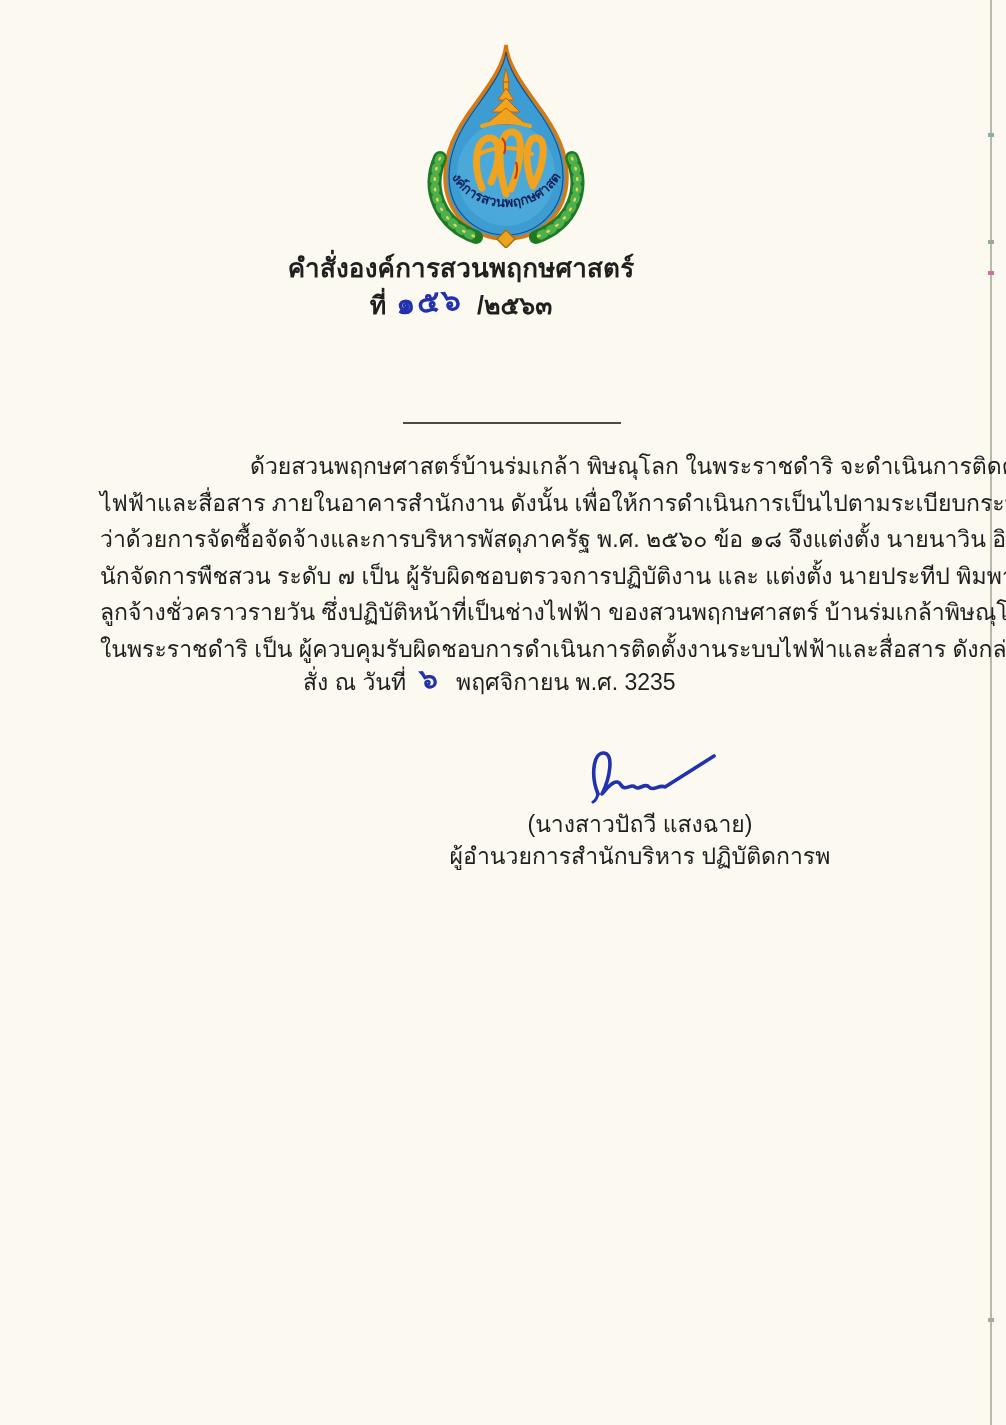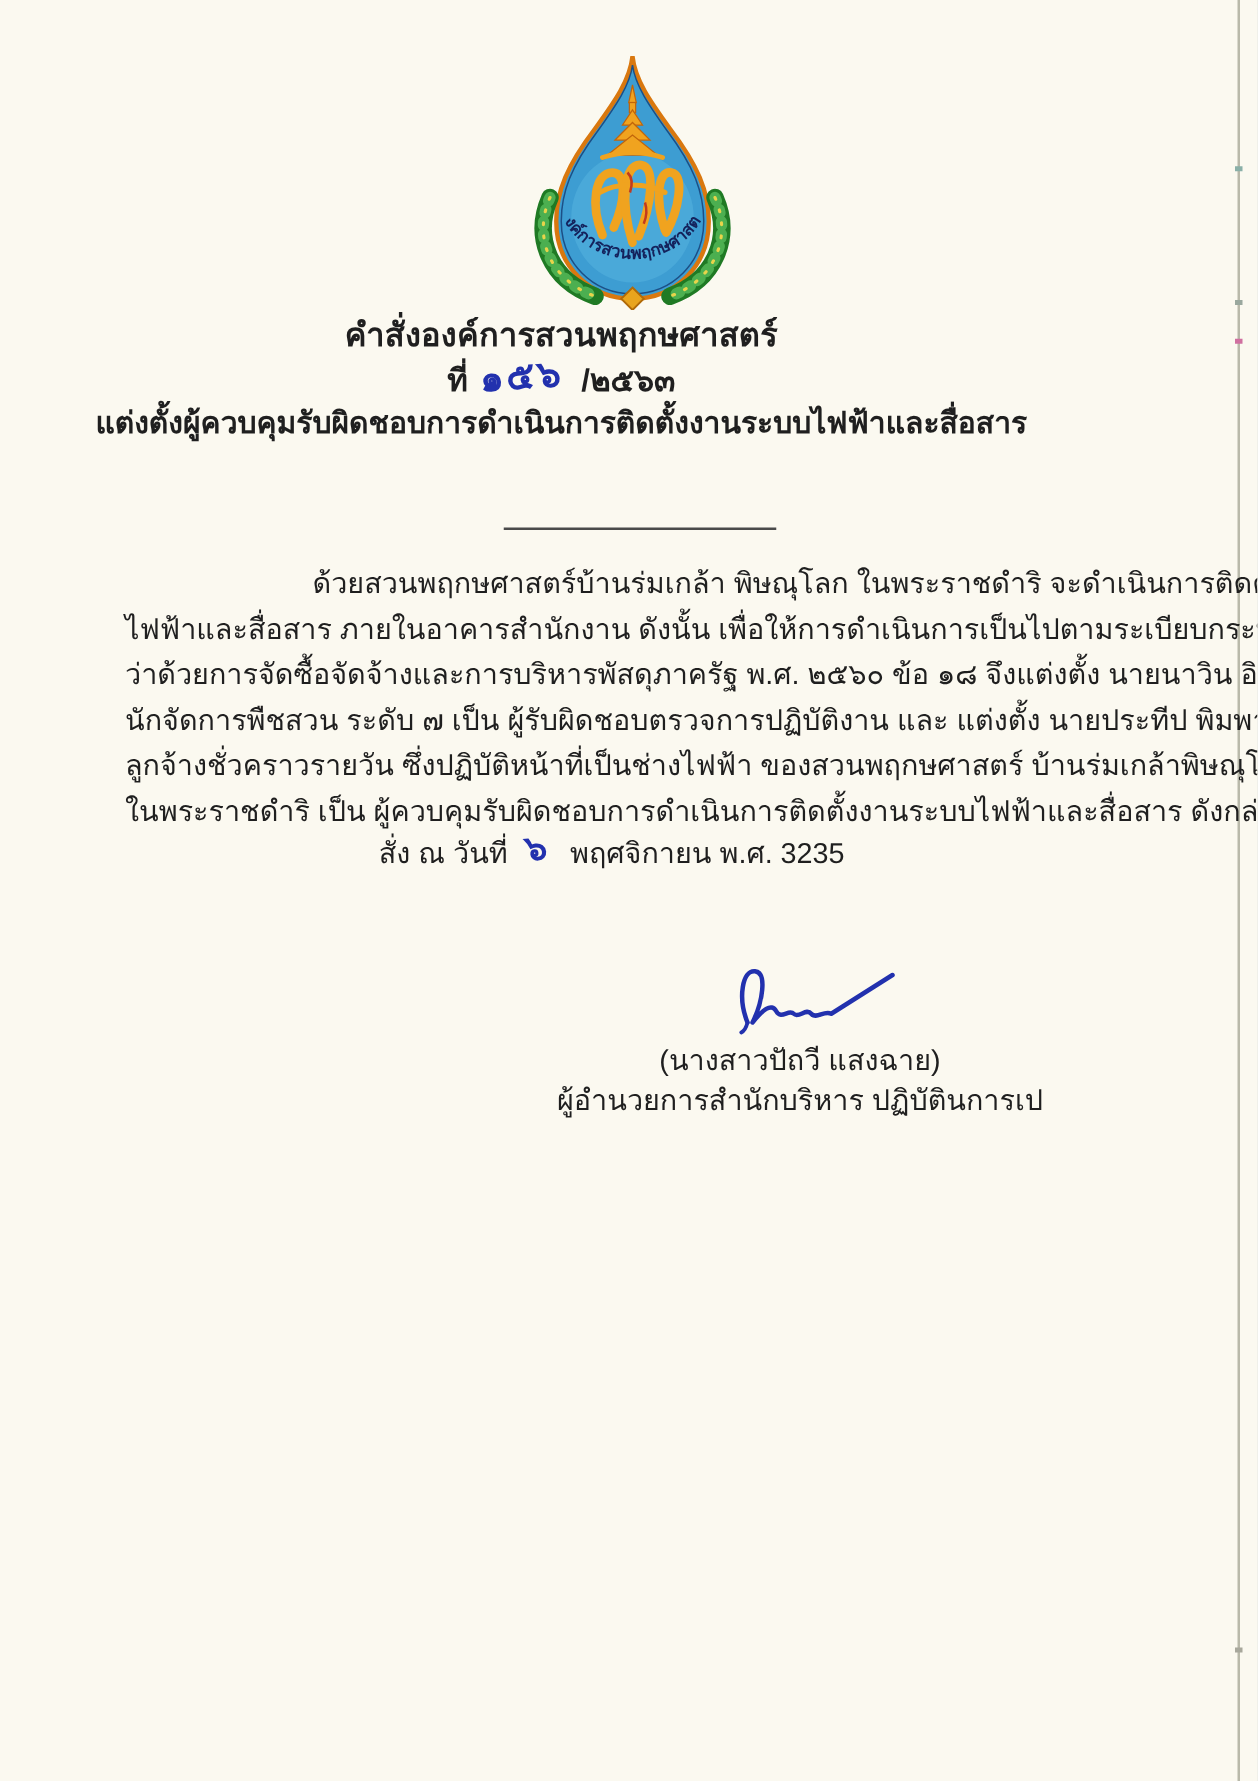--- a/index.html
+++ b/index.html
@@ -38,20 +38,21 @@
     top: 42px;
     width: 176px;
     height: 206px;
   }
   .header-block {
     position: absolute;
     left: 0;
     top: 252px;
     width: 898px;
     text-align: center;
+    padding-left: 12px;
   }
   .doc-title {
     font-size: 26px;
     font-weight: bold;
     line-height: 32px;
     letter-spacing: 0.2px;
   }
   .doc-number {
     margin-top: 3px;
     font-size: 25px;
@@ -106,21 +107,21 @@
     position: absolute;
     left: 303px;
     top: 664px;
     font-size: 23px;
     line-height: 34px;
     white-space: nowrap;
   }
   .sig-block {
     position: absolute;
     left: 430px;
-    top: 764px;
+    top: 740px;
     width: 420px;
     text-align: center;
   }
   .sig-ink {
     height: 62px;
     position: relative;
   }
   .sig-ink svg {
     position: absolute;
     left: 152px;
@@ -187,21 +188,20 @@
       <path id="arc-text-path" d="M32,132 C54,176 122,176 144,132" fill="none" stroke="none"></path>
       <text font-size="13.5" fill="#14225c" font-weight="bold" font-family="'Liberation Sans', sans-serif">
         <textPath href="#arc-text-path" startOffset="50%" text-anchor="middle">องค์การสวนพฤกษศาสตร์</textPath>
       </text>
     </svg>
   </div>
 
   <div class="header-block">
     <div class="doc-title">คำสั่งองค์การสวนพฤกษศาสตร์</div>
     <div class="doc-number"><span>ที่</span><span class="handwriting hw-number">๑๕๖</span><span>/๒๕๖๓</span></div>
-    <div class="subject">แต่งตั้งผู้ควบคุมรับผิดชอบการดำเนินการติดตั้งงานระบบไฟฟ้าและสื่อสาร</div>
   </div>
 
   <div class="divider"></div>
 
   <div class="body-par">
     <div class="body-line first">ด้วยสวนพฤกษศาสตร์บ้านร่มเกล้า พิษณุโลก ในพระราชดำริ จะดำเนินการติดตั้งงานระบบ</div>
     <div class="body-line">ไฟฟ้าและสื่อสาร ภายในอาคารสำนักงาน ดังนั้น เพื่อให้การดำเนินการเป็นไปตามระเบียบกระทรวงการคลัง</div>
     <div class="body-line">ว่าด้วยการจัดซื้อจัดจ้างและการบริหารพัสดุภาครัฐ พ.ศ. ๒๕๖๐ ข้อ ๑๘ จึงแต่งตั้ง นายนาวิน อินทกูล ตำแหน่ง</div>
     <div class="body-line">นักจัดการพืชสวน ระดับ ๗ เป็น ผู้รับผิดชอบตรวจการปฏิบัติงาน และ แต่งตั้ง นายประทีป พิมพา ตำแหน่ง</div>
     <div class="body-line">ลูกจ้างชั่วคราวรายวัน ซึ่งปฏิบัติหน้าที่เป็นช่างไฟฟ้า ของสวนพฤกษศาสตร์ บ้านร่มเกล้าพิษณุโลก</div>
@@ -211,16 +211,16 @@
   <div class="date-line"><span>สั่ง ณ วันที่</span><span class="handwriting hw-day">๖</span><span>พฤศจิกายน พ.ศ. 3235</span></div>
 
   <div class="sig-block">
     <div class="sig-ink">
       <svg width="150" height="60" viewBox="0 0 150 60">
         <path d="M16,50 C8,30 12,8 22,9 C32,10 28,34 20,50 C28,40 35,34 39,41 C43,48 49,39 53,43 C57,47 63,38 67,43 C71,48 77,40 83,43 L132,12" fill="none" stroke="#2231ae" stroke-width="3.6" stroke-linecap="round" stroke-linejoin="round"></path>
         <path d="M16,50 C15,54 13,57 11,58" fill="none" stroke="#2231ae" stroke-width="3" stroke-linecap="round"></path>
       </svg>
     </div>
     <div class="sig-name">(นางสาวปัถวี แสงฉาย)</div>
-    <div class="sig-pos">ผู้อำนวยการสำนักบริหาร ปฏิบัตินการเป</div>
+    <div class="sig-pos">ผู้อำนวยการสำนักบริหาร ปฏิบัติดการพ</div>
   </div>
 
 </div>
 
 </body></html>

